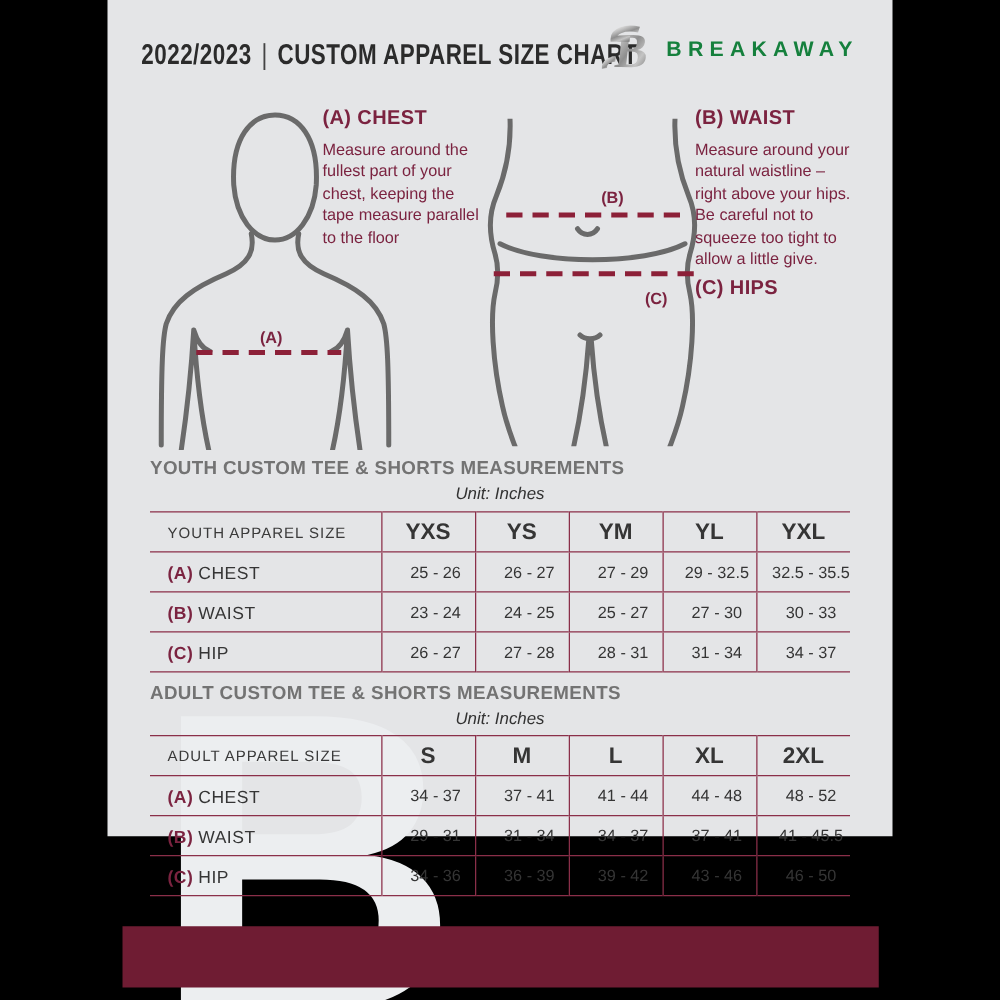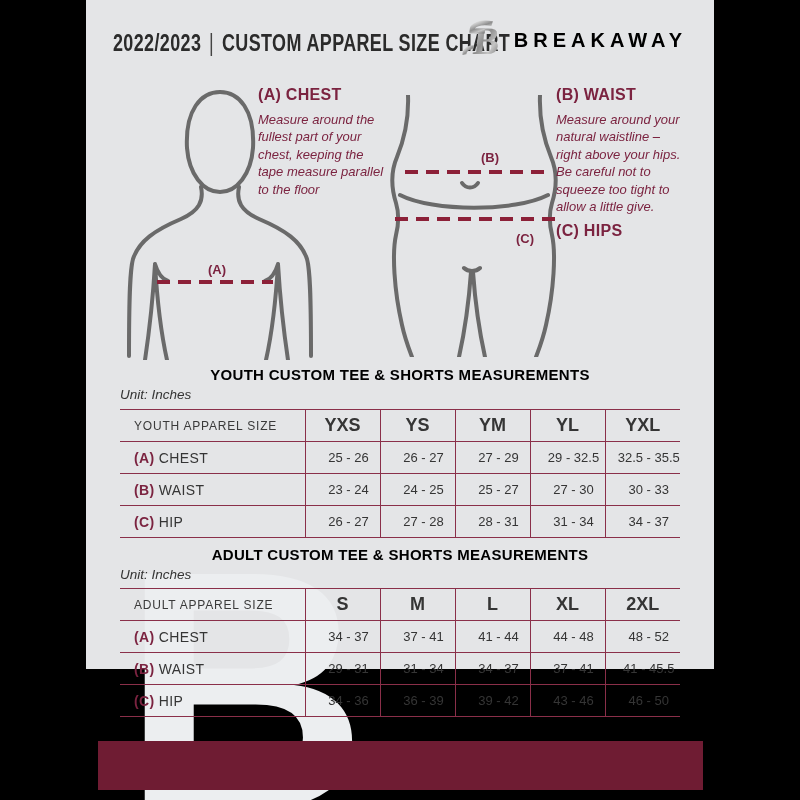--- a/index.html
+++ b/index.html
@@ -18,46 +18,46 @@
   .sidebar{position:absolute;top:0;height:800px;background:#000;}
   .sidebar.left{left:0;width:86px;}
   .sidebar.right{left:714px;width:86px;}
   .content{position:absolute;left:86px;top:0;width:628px;height:669px;background:var(--bg);}
 
   
   .hdr-title{position:absolute;left:27px;top:30px;font-size:23px;font-weight:700;
     color:#2b2b2b;letter-spacing:.5px;white-space:nowrap;transform:scaleX(.78);transform-origin:left center;}
   .hdr-title .sep{margin:0 10px;font-weight:400;color:#444;}
   .brand{position:absolute;right:27px;top:16px;display:flex;align-items:center;gap:8px;}
-  .brand-name{font-size:20px;font-weight:700;letter-spacing:5px;color:#000000;}
+  .brand-name{font-size:17px;font-weight:700;letter-spacing:5px;color:#15803d;}
 
   
   .instr{position:absolute;color:var(--txt-maroon);}
   .instr-h{font-size:16px;font-weight:800;letter-spacing:.3px;}
-  .instr-b{margin-top:7px;font-size:13px;font-style:italic;line-height:1.34;white-space:pre-line;}
+  .instr-b{margin-top:7px;font-size:13px;line-height:1.34;white-space:pre-line;}
   .instr-a{left:172px;top:86px;width:178px;}
   .instr-bk{left:470px;top:86px;width:158px;}
   .instr-c{left:470px;top:222px;width:168px;}
 
   
   .fig{position:absolute;}
   .fig-a{left:39px;top:88px;}
   .fig-b{left:302px;top:95px;}
   .fig path, .fig ellipse{fill:none;stroke:var(--fig);stroke-width:4;stroke-linecap:round;}
   .fig .dash{stroke:var(--dash);stroke-width:4;stroke-dasharray:13 8;stroke-linecap:butt;}
   .fig text{fill:var(--txt-maroon);font-size:13px;font-weight:800;font-family:"Liberation Sans",sans-serif;}
 
   
   .watermark{position:absolute;left:36px;top:520px;font-size:340px;line-height:1;font-weight:800;
     color:#eceef0;letter-spacing:0;user-select:none;}
 
   
-  .sec-title{position:absolute;left:34px;width:560px;text-align:center;font-size:15px;font-weight:700;
-    color:#000000;letter-spacing:.3px;}
-  .sec-unit{position:absolute;left:34px;width:560px;font-size:13.5px;font-style:italic;
+  .sec-title{position:absolute;left:34px;width:560px;font-size:15px;font-weight:700;
+    color:#737373;letter-spacing:.3px;}
+  .sec-unit{position:absolute;left:34px;width:560px;text-align:center;font-size:13.5px;font-style:italic;
     color:#333;}
   .yt-title{top:366px;} .yt-unit{top:387px;}
   .ad-title{top:546px;} .ad-unit{top:567px;}
 
   
   .tbl{position:absolute;left:34px;width:560px;border-collapse:collapse;table-layout:fixed;}
   .tbl-youth{top:409px;} .tbl-adult{top:588px;}
   .tbl col.c0{width:185px;} .tbl col.cn{width:75px;}
   .tbl tr{height:32px;}
   .tbl thead tr{border-top:1.5px solid var(--line);border-bottom:1.5px solid var(--line);}

